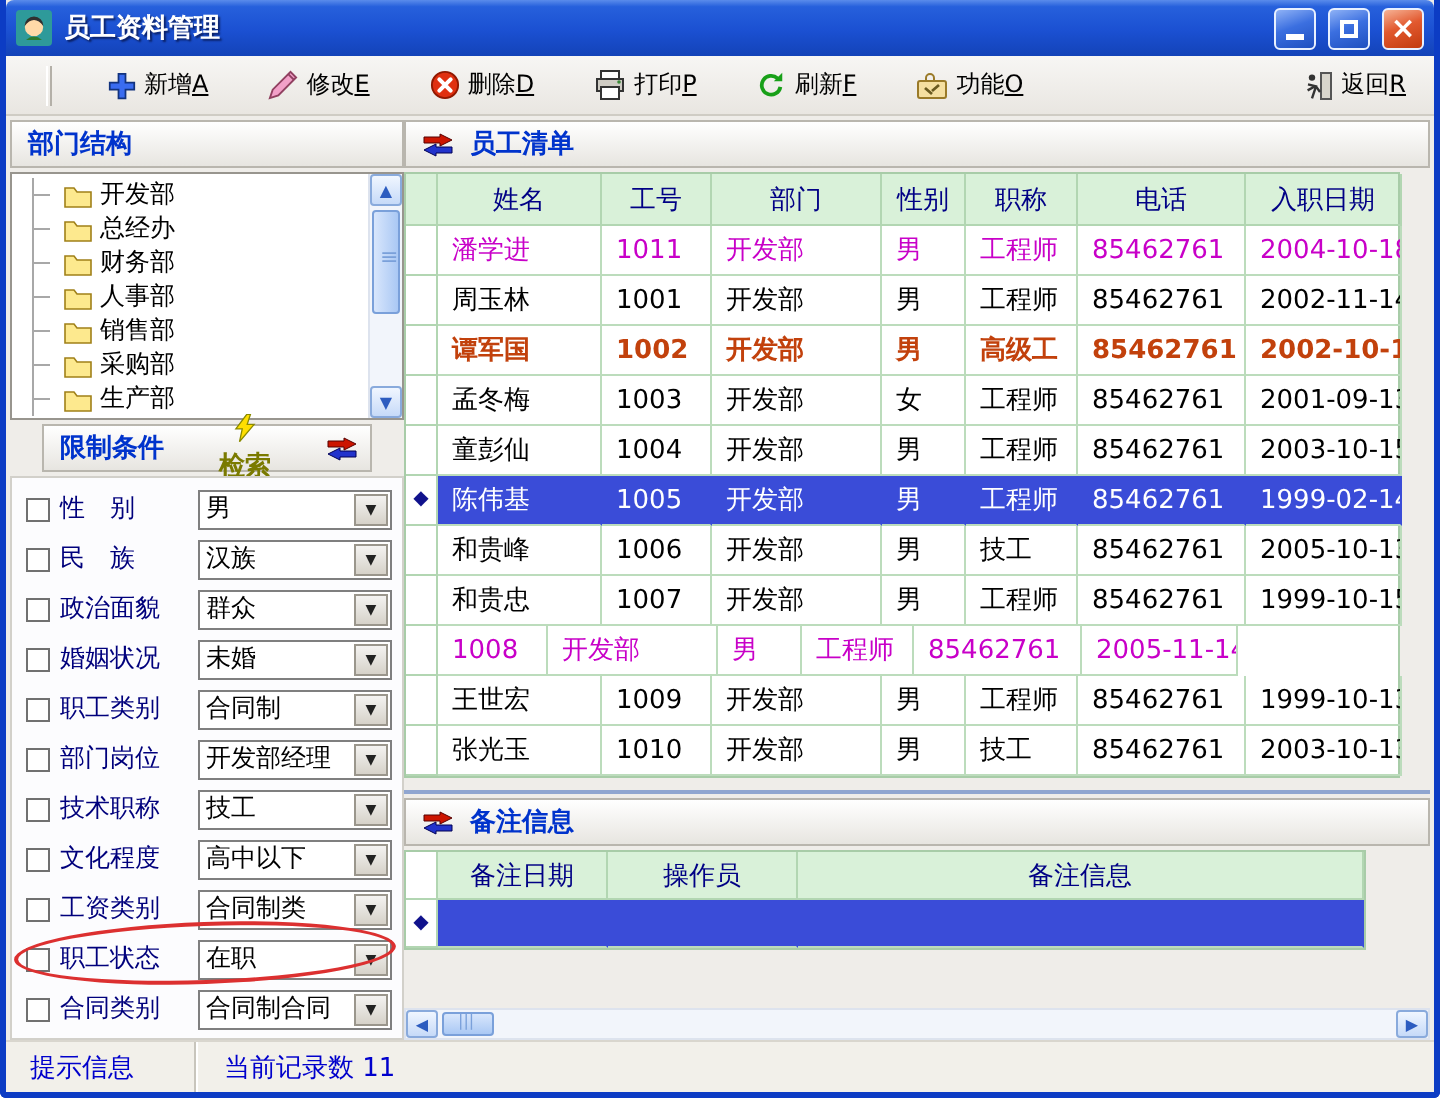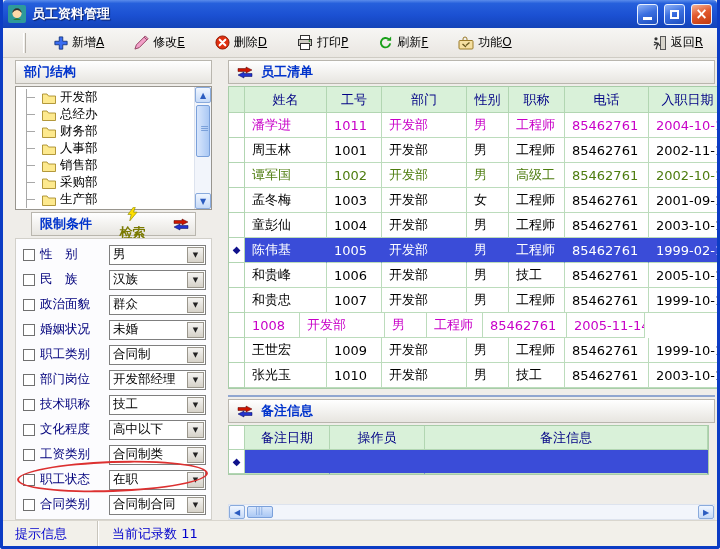--- a/index.html
+++ b/index.html
@@ -23,21 +23,21 @@
 
   
   .toolbar { height:30px; flex:0 0 30px; display:flex; align-items:center; padding:0 8px 0 20px; gap:18px;
     background:linear-gradient(#f7f6f4,#e9e6e1); border-bottom:1px solid #cfccc4; }
   .grip { width:3px; height:20px; border-left:1px solid #fff; border-right:1px solid #b4b0a8; margin-right:4px; }
   .tbtn { display:flex; align-items:center; gap:4px; padding:3px 6px; font-size:12px; color:#000; cursor:default; }
   .hk { text-decoration:underline; }
   .tspacer { flex:1; }
 
   
-  .main { flex:1; display:flex; gap:16px; padding:2px 2px 0 12px; min-height:0; }
+  .main { flex:1; display:flex; gap:0; padding:2px 2px 0 2px; min-height:0; }
   .leftcol { width:197px; flex:0 0 197px; display:flex; flex-direction:column; position:relative; }
   .rightcol { flex:1; display:flex; flex-direction:column; min-width:0; }
 
   .phdr { height:24px; flex:0 0 24px; background:linear-gradient(#ffffff,#e7e5e0);
     border:1px solid #b9b6ae; display:flex; align-items:center; gap:8px; padding:0 8px;
     font-size:13px; color:#0033cc; font-weight:bold; }
 
   
   .treebox { height:124px; flex:0 0 124px; margin-top:2px; background:#fff; border:1px solid #98958e; display:flex; }
   .treelist { flex:1; overflow:hidden; padding-top:2px; }
@@ -78,21 +78,21 @@
   .trow { height:25px; background:#fff; }
   .c { display:flex; align-items:center; padding-left:7px; font-size:13px; color:#000;
     border-right:1px solid #bcdcbc; border-bottom:1px solid #bcdcbc; white-space:nowrap; overflow:hidden; }
   .gut { width:16px; flex:0 0 16px; border-right:1px solid #b2d6b2; border-bottom:1px solid #b2d6b2;
     display:flex; align-items:center; justify-content:center; background:#fff; }
   .thead .gut { background:#d9f1d9; }
   .w-name{width:82px;flex:0 0 82px} .w-id{width:55px;flex:0 0 55px} .w-dept{width:85px;flex:0 0 85px}
   .w-sex{width:42px;flex:0 0 42px} .w-title{width:56px;flex:0 0 56px} .w-phone{width:84px;flex:0 0 84px}
   .w-date{width:78px;flex:0 0 78px}
   .trow.m .c { color:#c800c8; }
-  .trow.r .c { color:#4d7c0f; }
+  .trow.r .c { color:#c2410c;font-weight:bold; }
   .trow.sel .c { background:#3a4cd8; color:#fff; border-right-color:#3a4cd8; }
   .dia { color:#10128c; font-size:10px; line-height:1; }
 
   
   .remark { margin-top:6px; border-top:2px solid #90a6d0; padding-top:2px;text-align:center; }
   .remark-table { margin-top:2px; width:481px; background:#fff; border:1px solid #a8cca8; }
   .rw-date{width:85px;flex:0 0 85px} .rw-op{width:95px;flex:0 0 95px} .rw-info{width:283px;flex:0 0 283px}
   .rrow { display:flex; height:24px; }
   .rrow .c.selc { background:#3a4cd8; border-right-color:#3a4cd8; }
   .rhead { display:flex; height:24px; background:#d9f1d9; }

